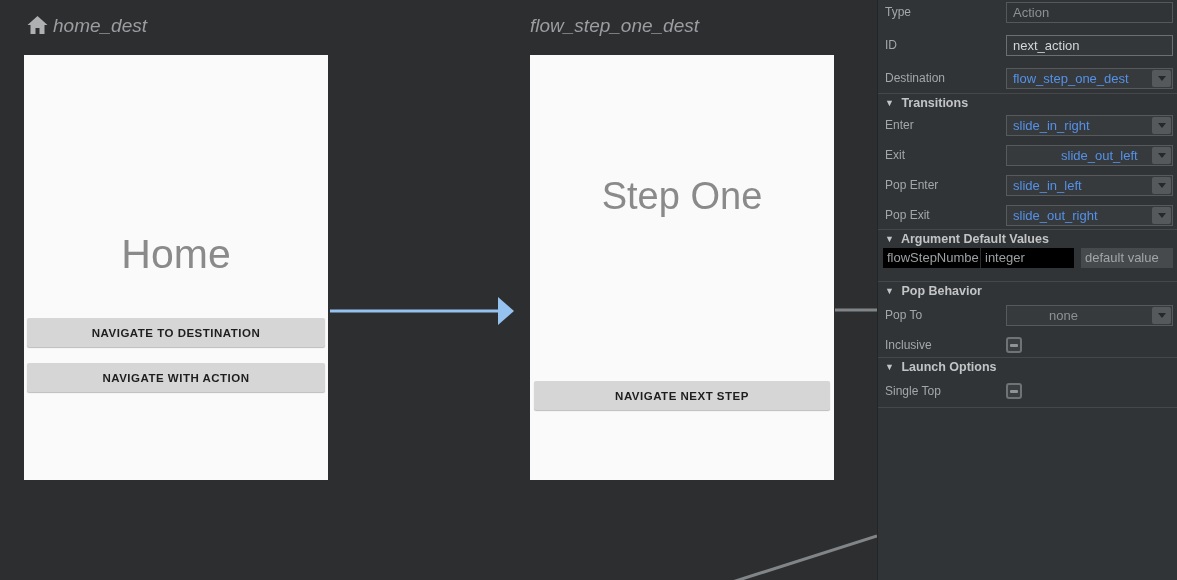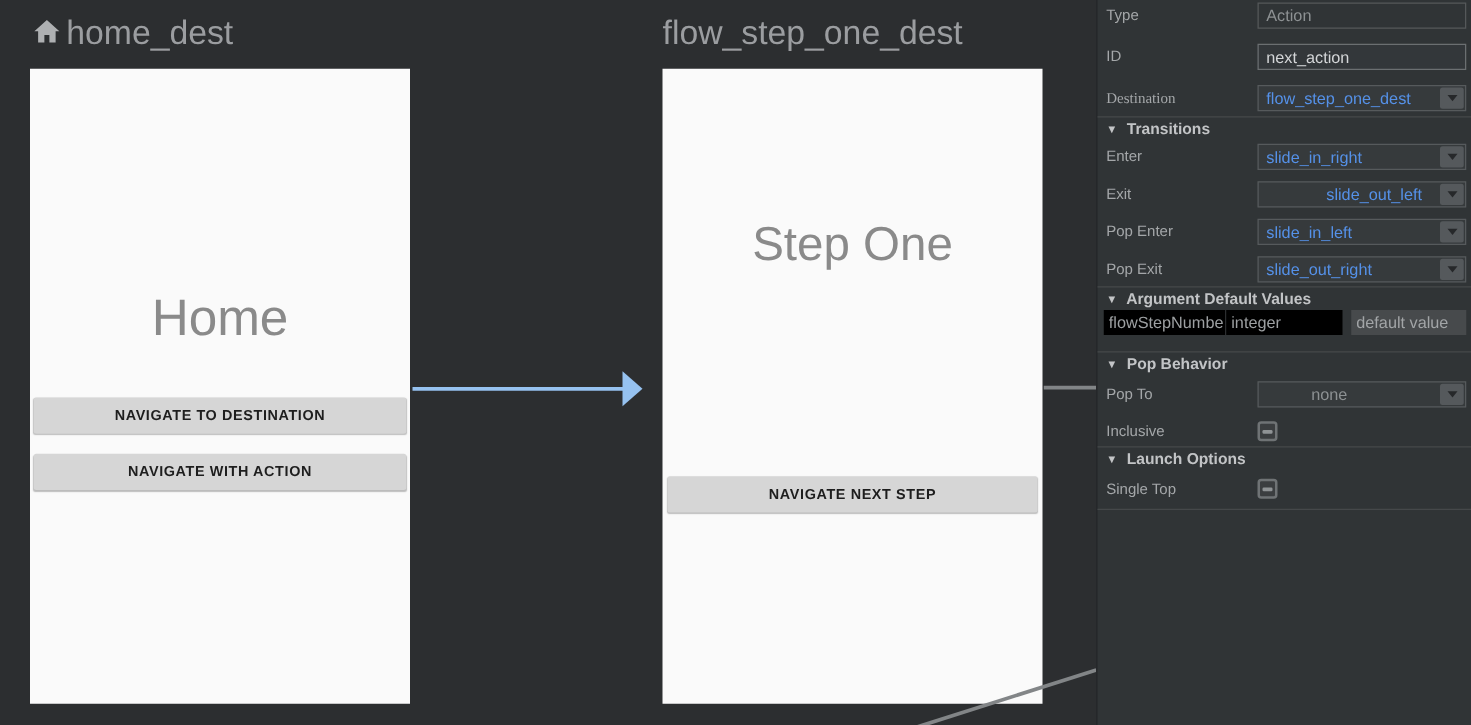--- a/index.html
+++ b/index.html
@@ -1,23 +1,23 @@
 <!DOCTYPE html>
 <html><head>
 <meta charset="utf-8">
 <style>
   html,body{margin:0;padding:0;background:#2c2e30;}
   *{box-sizing:border-box;font-family:"Liberation Sans",sans-serif;}
   .root{position:relative;width:1177px;height:580px;overflow:hidden;background:#2c2e30;}
 
   
   .canvas{position:absolute;left:0;top:0;width:877px;height:580px;background:#2c2e30;}
-  .dest-header{position:absolute;height:30px;display:flex;align-items:center;color:#9b9da0;font-size:27px;}
+  .dest-header{position:absolute;height:30px;display:flex;align-items:center;color:#9b9da0;font-size:19px;font-style:italic;}
   .dest-header .home-ic{width:25px;height:24px;margin-right:3px;}
-  .screen{position:absolute;width:304px;height:508px;top:55px;background:#fafafa;}
+  .screen{position:absolute;width:304px;height:425px;top:55px;background:#fafafa;}
   .screen-title{position:absolute;left:0;right:0;text-align:center;color:#8a8a8a;}
   .pv-btn{position:absolute;left:3px;right:3px;height:29px;background:#d6d6d6;border-radius:2px;
           display:flex;align-items:center;justify-content:center;
           font-size:11.5px;font-weight:bold;color:#1e1e1e;letter-spacing:.5px;
           box-shadow:0 1px 1px rgba(0,0,0,.25);}
   svg.lines{position:absolute;left:0;top:0;pointer-events:none;}
 
   
   .panel{position:absolute;left:877px;top:0;width:300px;height:580px;background:#303436;border-left:1px solid #232527;}
   .row-label{position:absolute;left:7px;font-size:12px;color:#a4a7a9;line-height:21px;}
@@ -79,21 +79,21 @@
     <span class="row-label" style="top:2px;">Type</span>
     <div class="field ghost" style="top:2px;background:transparent;">
       <span>Action</span>
     </div>
 
     <span class="row-label" style="top:35px;">ID</span>
     <div class="field" style="top:35px;">
       <span>next_action</span>
     </div>
 
-    <span class="row-label" style="top:68px;font-family:Liberation Serif, serif;">Destination</span>
+    <span class="row-label" style="top:68px;">Destination</span>
     <div class="combo" style="top:68px;">
       <span class="combo-val blue">flow_step_one_dest</span>
       <span class="combo-btn">
           <span class="tri"></span>
         </span>
     </div>
 
     <div class="sep" style="top:93px;"></div>
 
     <div class="sect" style="top:96px;">

